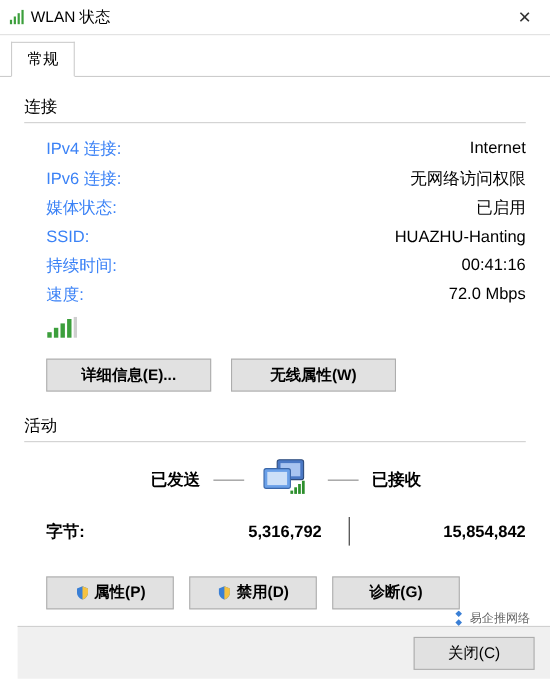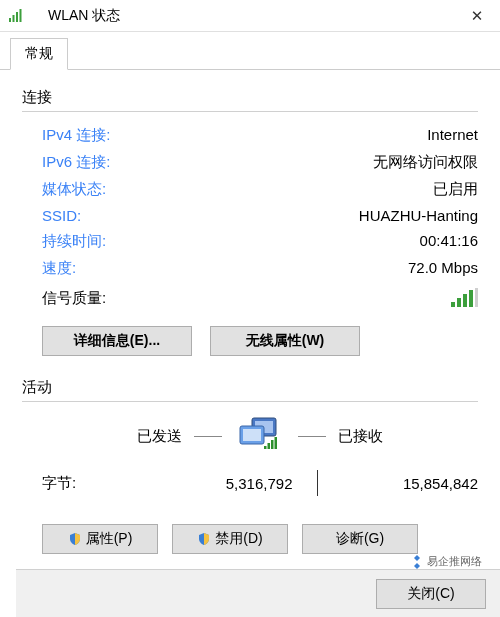--- a/index.html
+++ b/index.html
@@ -12,21 +12,21 @@
     color: #000;
     overflow: hidden;
   }
   .titlebar {
     height: 32px;
     display: flex;
     align-items: center;
     padding: 0 0 0 8px;
     border-bottom: 1px solid #e0e0e0;
   }
-  .titlebar .title { flex: 1; display: flex; align-items: center; gap: 24px; font-size: 14px; }
+  .titlebar .title { flex: 1; display: flex; align-items: center; gap: 4px; font-size: 14px; }
   .close-btn {
     width: 46px; height: 32px;
     display: flex; align-items: center; justify-content: center;
     font-size: 15px; color: #333;
   }
   .tabbar {
     padding: 6px 18px 0 10px;
     border-bottom: 1px solid #ccc;
     display: flex;
   }
@@ -59,20 +59,21 @@
     font-size: 14px;
     padding: 5px 0;
     text-align: center;
   }
   .btn.half { width: 150px; }
   .btn.third { width: 116px; }
   .btn.bottom { width: 110px; }
   .activity {
     padding: 0 0 0 20px;
     margin-top: 6px;
+    font-weight: bold;
   }
   .act-diagram {
     display: flex; align-items: center; justify-content: center;
     gap: 12px; font-size: 15px;
     padding: 4px 0 6px 0;
   }
   .dash { width: 28px; border-top: 1px solid #888; height:0; }
   .bytes-row {
     display: flex; align-items: center; font-size: 15px;
     padding: 8px 0 4px 0;
@@ -147,21 +148,20 @@
   </div>
   <div class="row">
     <span class="label">持续时间:</span>
     <span class="value">00:41:16</span>
   </div>
   <div class="row">
     <span class="label">速度:</span>
     <span class="value">72.0 Mbps</span>
   </div>
   <div class="signal-row">
-    <span class="label">信号质量:</span>
     <svg width="28" height="20" viewBox="0 0 28 20">
       <rect x="1" y="14" width="4" height="5" fill="#3c9f3c"></rect>
       <rect x="7" y="10" width="4" height="9" fill="#3c9f3c"></rect>
       <rect x="13" y="6" width="4" height="13" fill="#3c9f3c"></rect>
       <rect x="19" y="2" width="4" height="17" fill="#3c9f3c"></rect>
       <rect x="25" y="0" width="3" height="19" fill="#cfcfcf"></rect>
     </svg>
   </div>
 
   <div class="btnrow">

